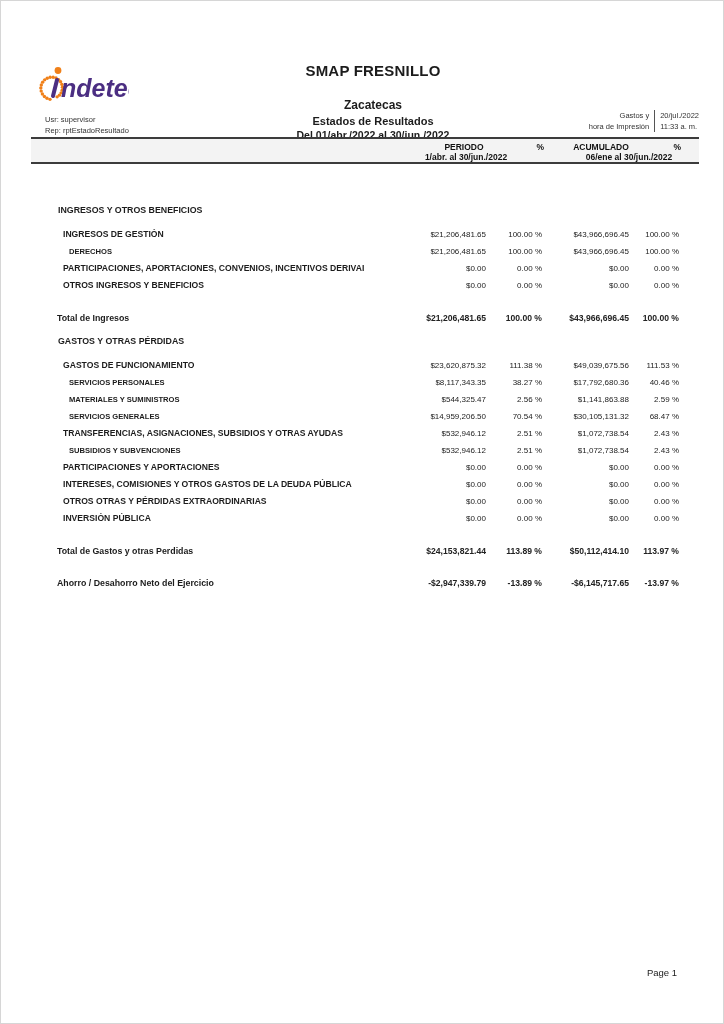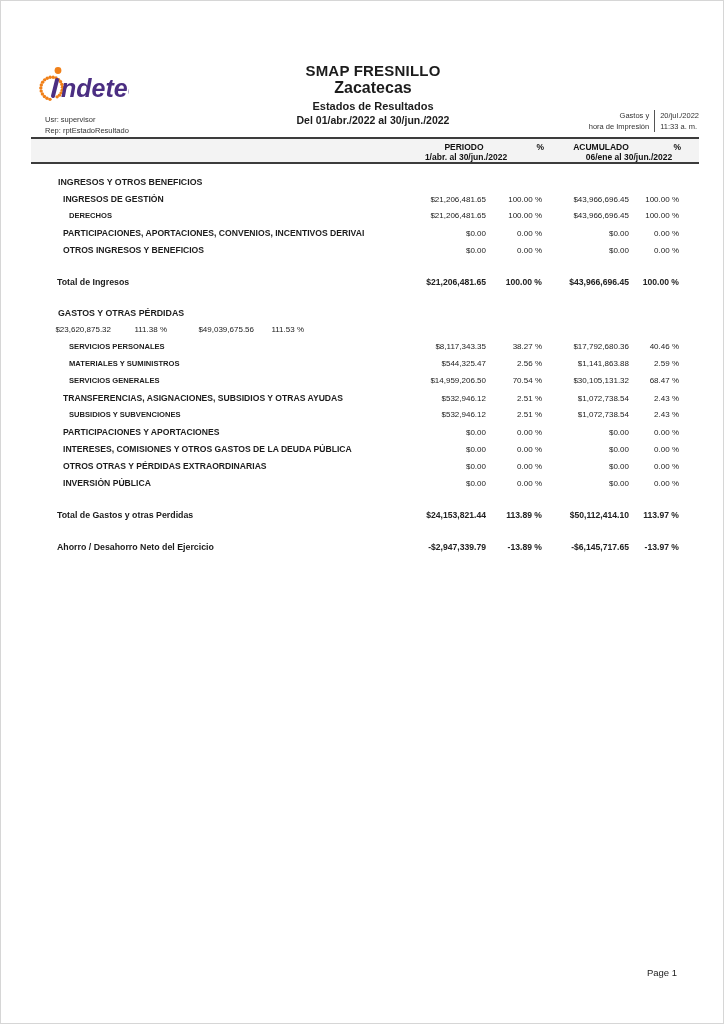--- a/index.html
+++ b/index.html
@@ -8,21 +8,21 @@
   .page {
     position:relative; width:724px; height:1024px; margin:0 auto;
     background:#ffffff; border:1px solid #d6d6d6; overflow:hidden;
     color:#1c1c1c;
   }
 
   
   .logo { position:absolute; left:36px; top:60px; width:92px; height:46px; }
   .title-block { position:absolute; left:150px; top:61px; width:444px; text-align:center; }
   .title-main { font-size:15px; font-weight:bold; letter-spacing:.2px; }
-  .title-sub  { font-size:16px; font-weight:bold; margin-top:0; }
+  .title-sub  { font-size:12px; font-weight:bold; margin-top:19px; }
   .title-rep  { font-size:11px; font-weight:bold; margin-top:3px; }
   .title-range{ font-size:10.5px; font-weight:bold; margin-top:2px; }
 
   .meta-left { position:absolute; left:44px; top:113px; font-size:7.5px; color:#333; line-height:11px; }
   .print-info { position:absolute; right:24px; top:109px; font-size:7.5px; color:#333; }
   .print-info .cols { display:flex; align-items:stretch; }
   .print-labels { text-align:right; padding-right:5px; line-height:11px; }
   .print-divider { width:1px; background:#555; }
   .print-values { text-align:left; padding-left:5px; line-height:11px; }
 
@@ -38,21 +38,21 @@
   .ch-pct2      { left:636px; width:44px;  top:141px; text-align:right; }
   .ch-range1    { left:395px; width:140px; top:151px; text-align:center; }
   .ch-range2    { left:558px; width:140px; top:151px; text-align:center; }
 
   
   .table { position:absolute; left:0; right:0; top:176px; }
   .row { display:flex; align-items:baseline; height:14px; }
   .row .lbl { flex:1 1 auto; overflow:hidden; white-space:nowrap; }
   .row .v { flex:0 0 auto; text-align:right; font-size:8px; font-weight:normal; color:#222; }
   .row .v1 { width:110px; } .row .v2 { width:56px; }
-  .row .v3 { width:87px; }  .row .v4 { width:50px; }
+  .row .v3 { width:87px;margin-top:36px; }  .row .v4 { width:50px; }
   .row .pad-r { flex:0 0 44px; }
 
   .row.section .lbl { padding-left:57px; font-weight:bold; font-size:8.8px; }
   .row.group   .lbl { padding-left:62px; font-weight:bold; font-size:8.6px; }
   .row.detail  .lbl { padding-left:68px; font-weight:bold; font-size:7.6px; }
   .row.total   .lbl { padding-left:56px; font-weight:bold; font-size:8.8px; }
   .row.total   .v   { font-weight:bold; font-size:8.6px; }
 
   .row.group, .row.detail { margin-top:3px; }
   .row.section { margin-top:0; }
@@ -186,20 +186,21 @@
     </div>
       <div class="row section later">
       <span class="lbl">GASTOS Y OTRAS PÉRDIDAS</span>
       <span class="v v1"></span>
       <span class="v v2"></span>
       <span class="v v3"></span>
       <span class="v v4"></span>
       <span class="pad-r"></span>
     </div>
       <div class="row group">
+      <span class="lbl">GASTOS DE FUNCIONAMIENTO</span>
       <span class="v v1">$23,620,875.32</span>
       <span class="v v2">111.38 %</span>
       <span class="v v3">$49,039,675.56</span>
       <span class="v v4">111.53 %</span>
       <span class="pad-r"></span>
     </div>
       <div class="row detail">
       <span class="lbl">SERVICIOS PERSONALES</span>
       <span class="v v1">$8,117,343.35</span>
       <span class="v v2">38.27 %</span>

